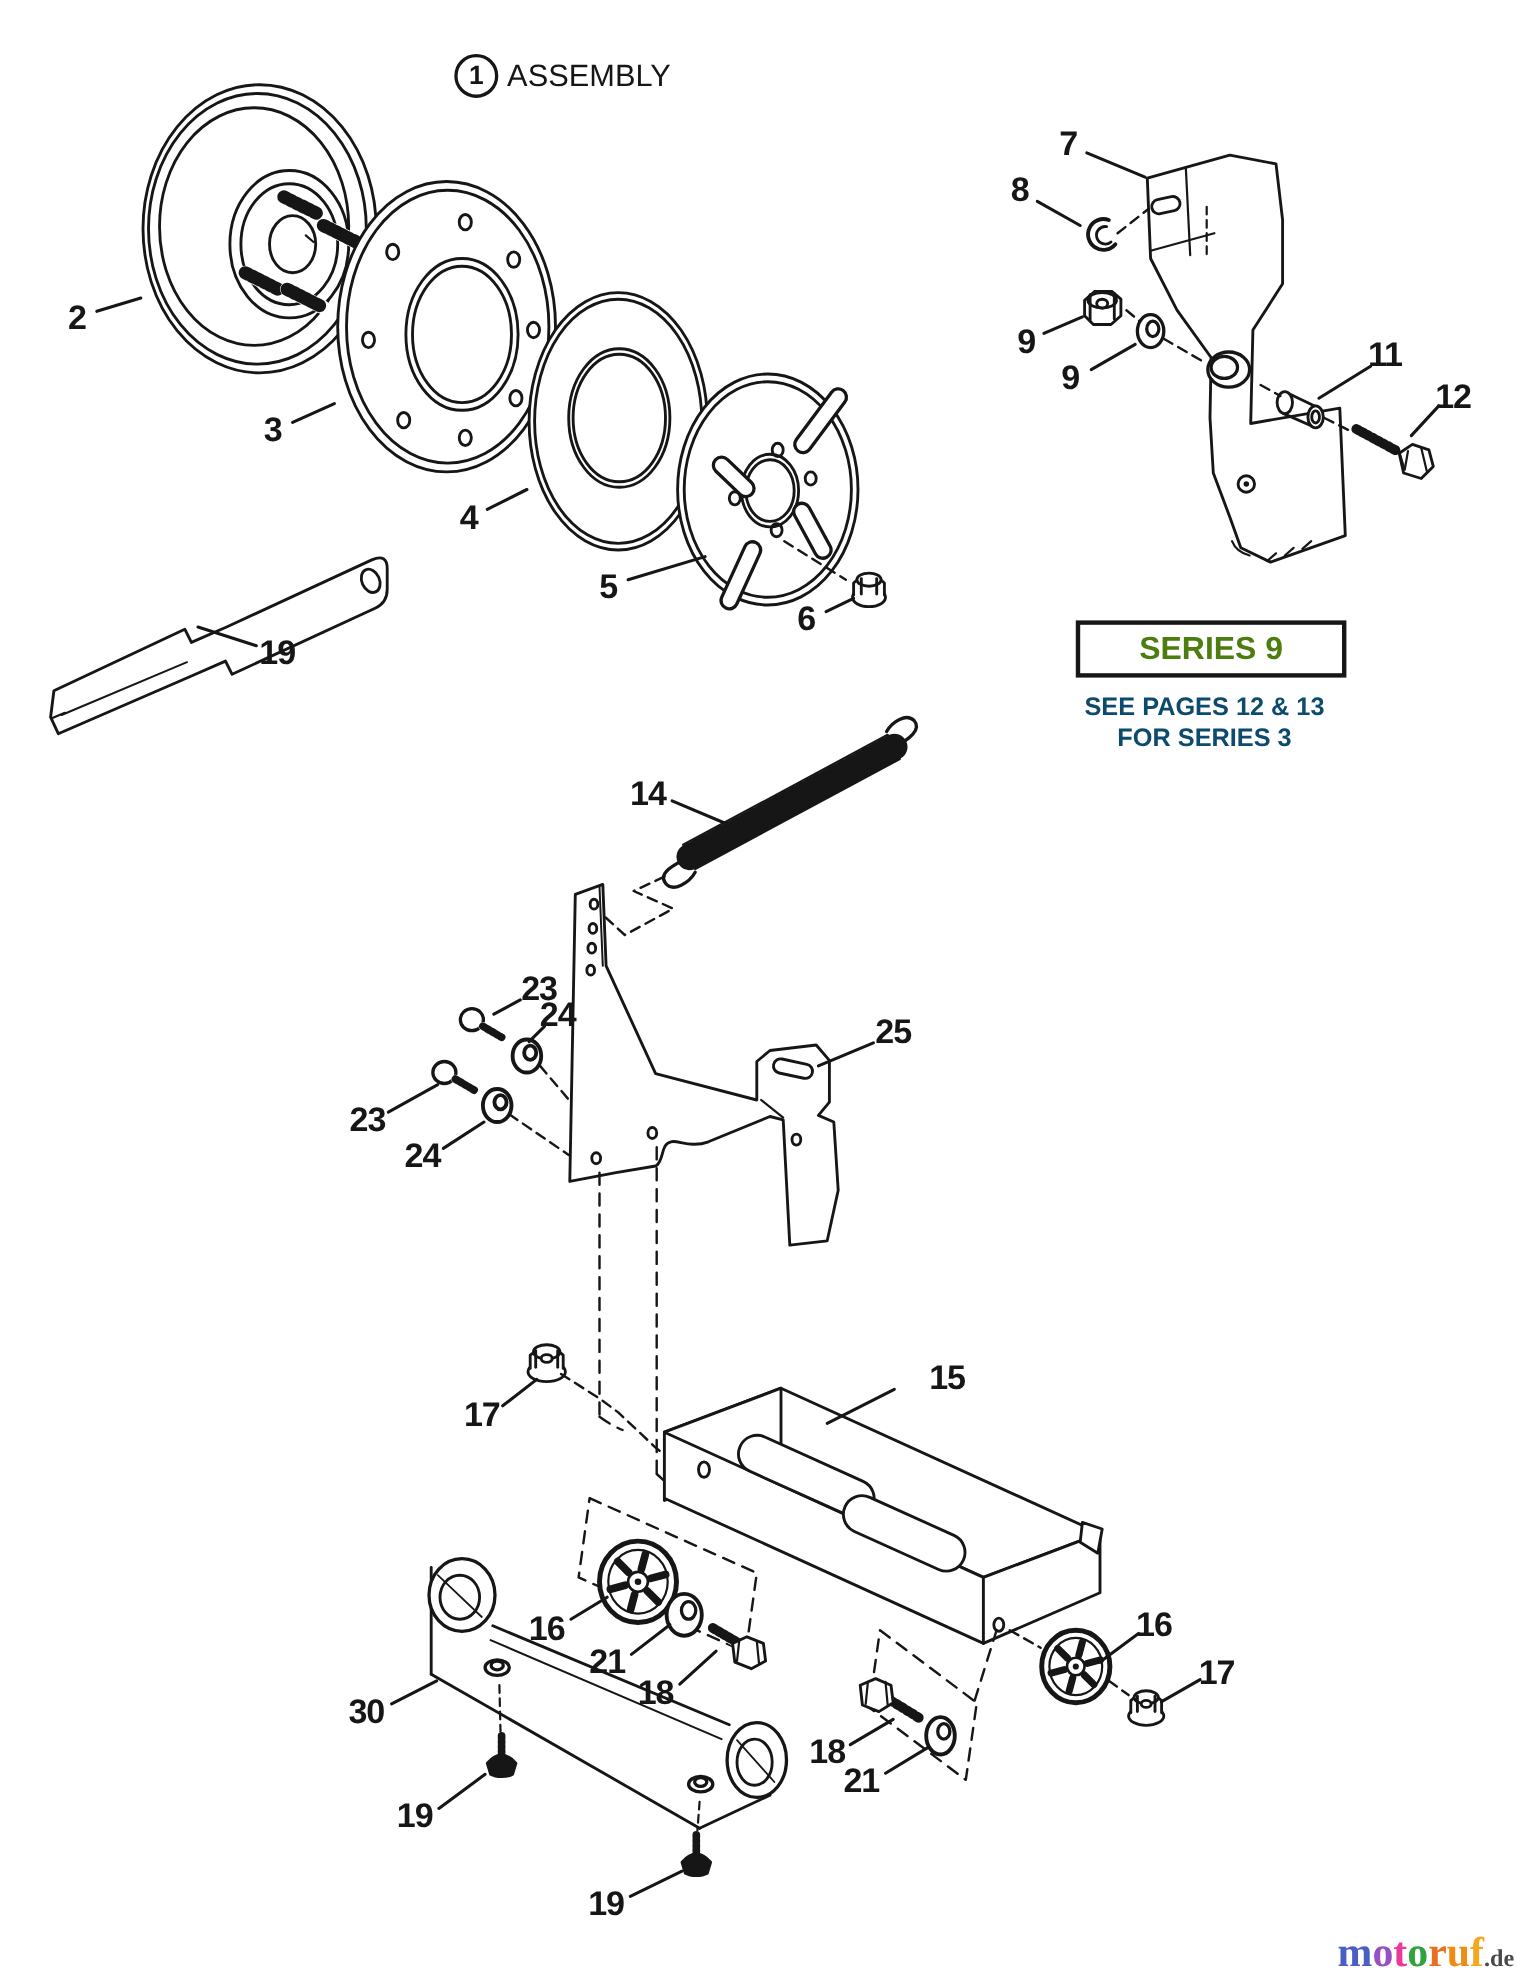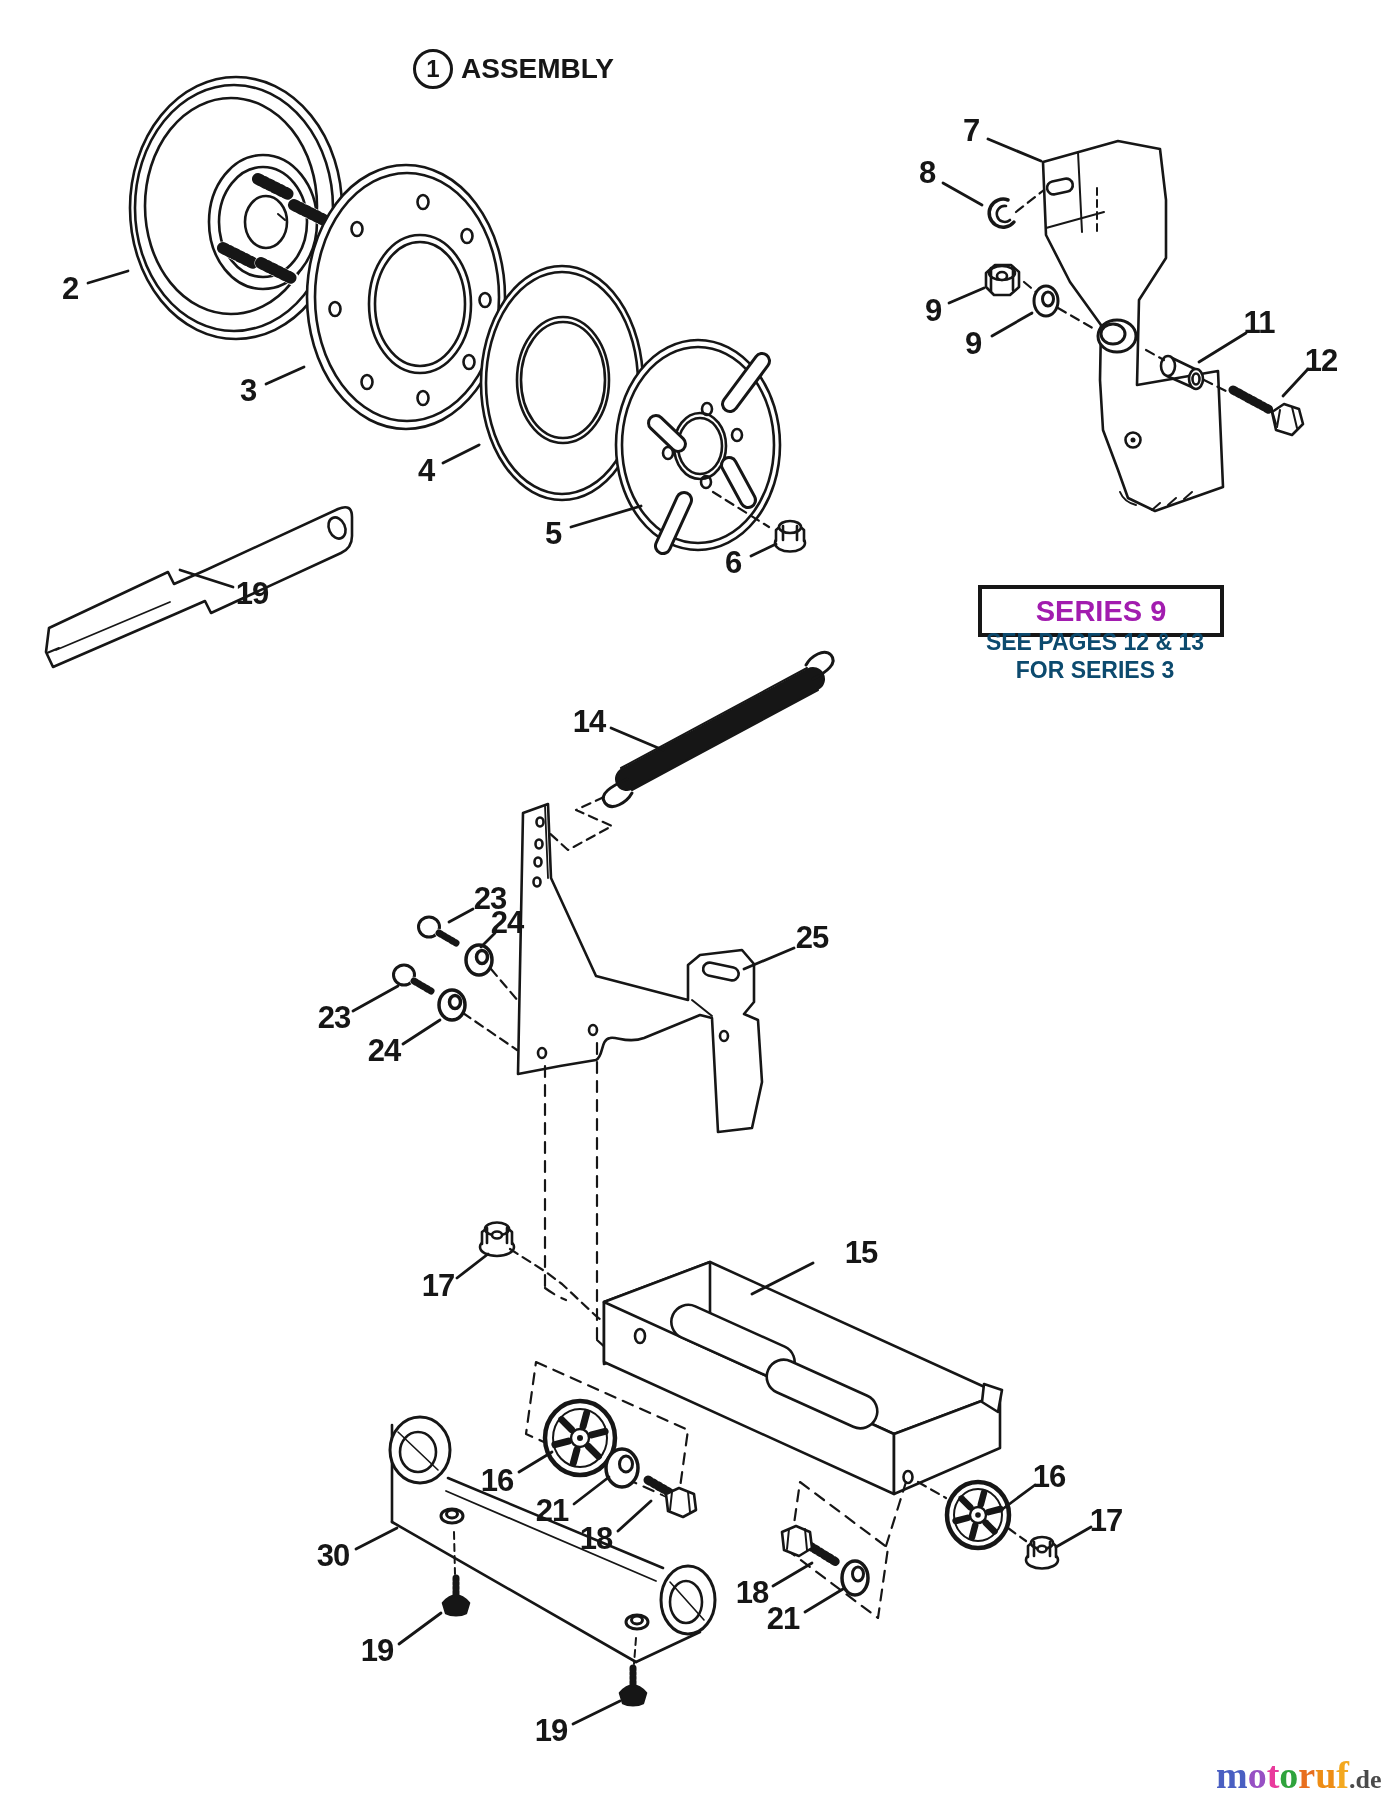--- a/index.html
+++ b/index.html
@@ -5,31 +5,31 @@
   html,body{margin:0;padding:0;background:#e8e8e8;}
   .page{position:relative;width:1388px;height:1800px;background:#fff;overflow:hidden;
         font-family:"Liberation Sans",sans-serif;}
   svg{position:absolute;left:0;top:0;}
   .callout{position:absolute;transform:translate(-50%,-50%);font-size:31px;font-weight:700;
            color:#161616;letter-spacing:-1px;white-space:nowrap;}
   .title-wrap{position:absolute;left:413px;top:49px;display:flex;align-items:center;gap:8px;}
   .title-circle{width:34px;height:34px;border:3px solid #161616;border-radius:50%;
                 display:flex;align-items:center;justify-content:center;
                 font-size:24px;font-weight:700;color:#161616;}
-  .title-text{font-size:28px;font-weight:700;color:#161616;letter-spacing:0px;}
-  .series-box{position:absolute;left:978px;top:585px;width:238px;height:44px;
+  .title-text{font-size:28px;font-weight:400;color:#161616;letter-spacing:0px;}
+  .series-box{position:absolute;left:978px;top:564px;width:238px;height:44px;
               border:4px solid #161616;display:flex;align-items:center;justify-content:center;
-              font-size:29px;font-weight:700;color:#a21caf;}
+              font-size:29px;font-weight:700;color:#4d7c0f;}
   .series-line{position:absolute;left:945px;width:300px;text-align:center;
                font-size:23px;font-weight:700;color:#0c4a6e;}
   .series-line.l1{top:629px;}
   .series-line.l2{top:657px;}
   .watermark{position:absolute;left:1216px;top:1756px;font-family:"Liberation Serif",serif;
              font-weight:700;font-size:38px;line-height:38px;white-space:nowrap;}
-  .watermark .suffix{font-size:26px;font-weight:700;}
+  .watermark .suffix{font-size:22px;font-weight:700;}
 </style>
 </head>
 <body>
 
 <div class="page">
 
 <svg width="1388" height="1800" viewBox="0 0 1388 1800" fill="none" stroke="#161616" stroke-width="2.6" stroke-linecap="round" stroke-linejoin="round">
 
   <g>
     <ellipse cx="236" cy="208" rx="106" ry="131" fill="#fff"></ellipse>

